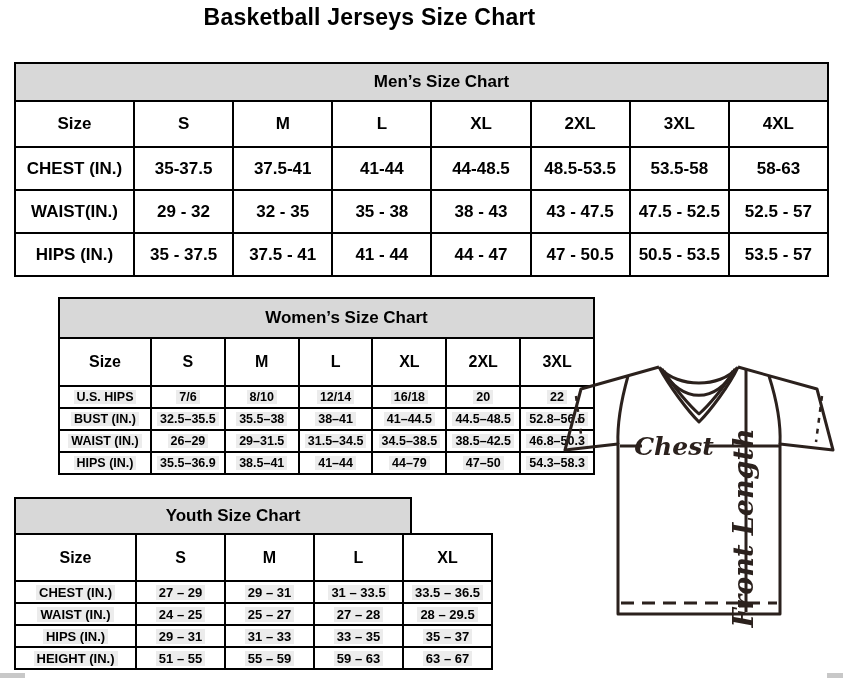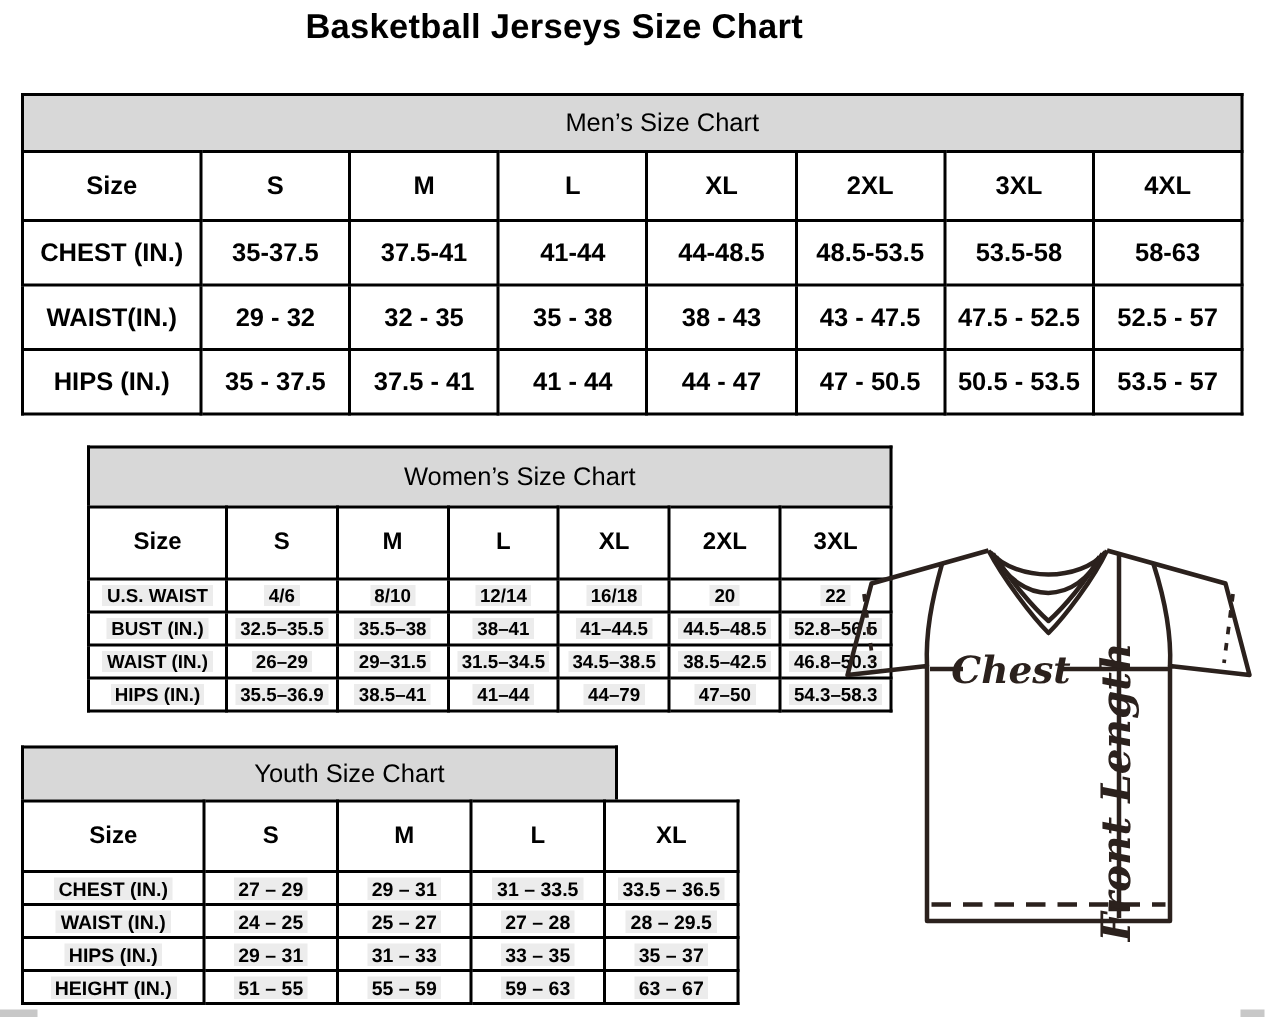--- a/index.html
+++ b/index.html
@@ -9,21 +9,21 @@
   }
   .page-title{
     position:absolute;top:4px;left:0;width:739px;text-align:center;
     font-size:23px;font-weight:bold;letter-spacing:0.2px;
   }
   .chart-block{position:absolute;}
   .table-title{
     box-sizing:border-box;background:#d8d8d8;
     border:2px solid #000;border-bottom:none;
     display:flex;align-items:center;justify-content:center;
-    font-weight:normal;font-size:17px;padding-left:40px;
+    font-weight:bold;font-size:17px;padding-left:40px;
   }
   table{border-collapse:collapse;table-layout:fixed;}
   th,td{
     border:2px solid #000;text-align:center;vertical-align:middle;
     font-weight:bold;padding:0;overflow:hidden;white-space:nowrap;
   }
   
   #mens{left:14px;top:62px;width:815px;}
   #mens .table-title{height:38px;}
   #mens table{width:815px;}
@@ -121,22 +121,22 @@
           <th>S</th>
           <th>M</th>
           <th>L</th>
           <th>XL</th>
           <th>2XL</th>
           <th>3XL</th>
         </tr>
       </thead>
     <tbody>
         <tr>
-          <td><span class="hl">U.S. WAIST</span></td>
-          <td><span class="hl">4/6</span></td>
+          <td><span class="hl">U.S. HIPS</span></td>
+          <td><span class="hl">7/6</span></td>
           <td><span class="hl">8/10</span></td>
           <td><span class="hl">12/14</span></td>
           <td><span class="hl">16/18</span></td>
           <td><span class="hl">20</span></td>
           <td><span class="hl">22</span></td>
         </tr>
         <tr>
           <td><span class="hl">BUST (IN.)</span></td>
           <td><span class="hl">32.5–35.5</span></td>
           <td><span class="hl">35.5–38</span></td>

